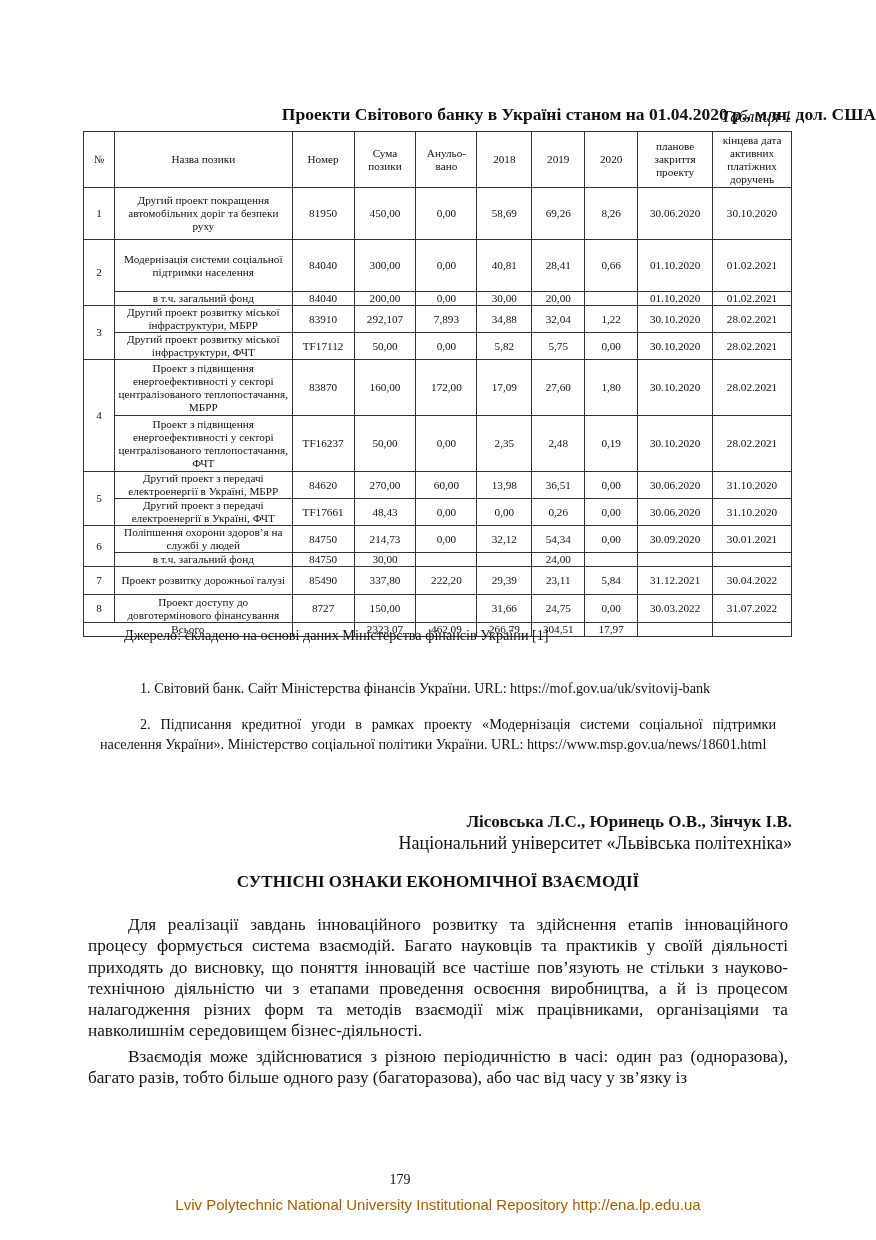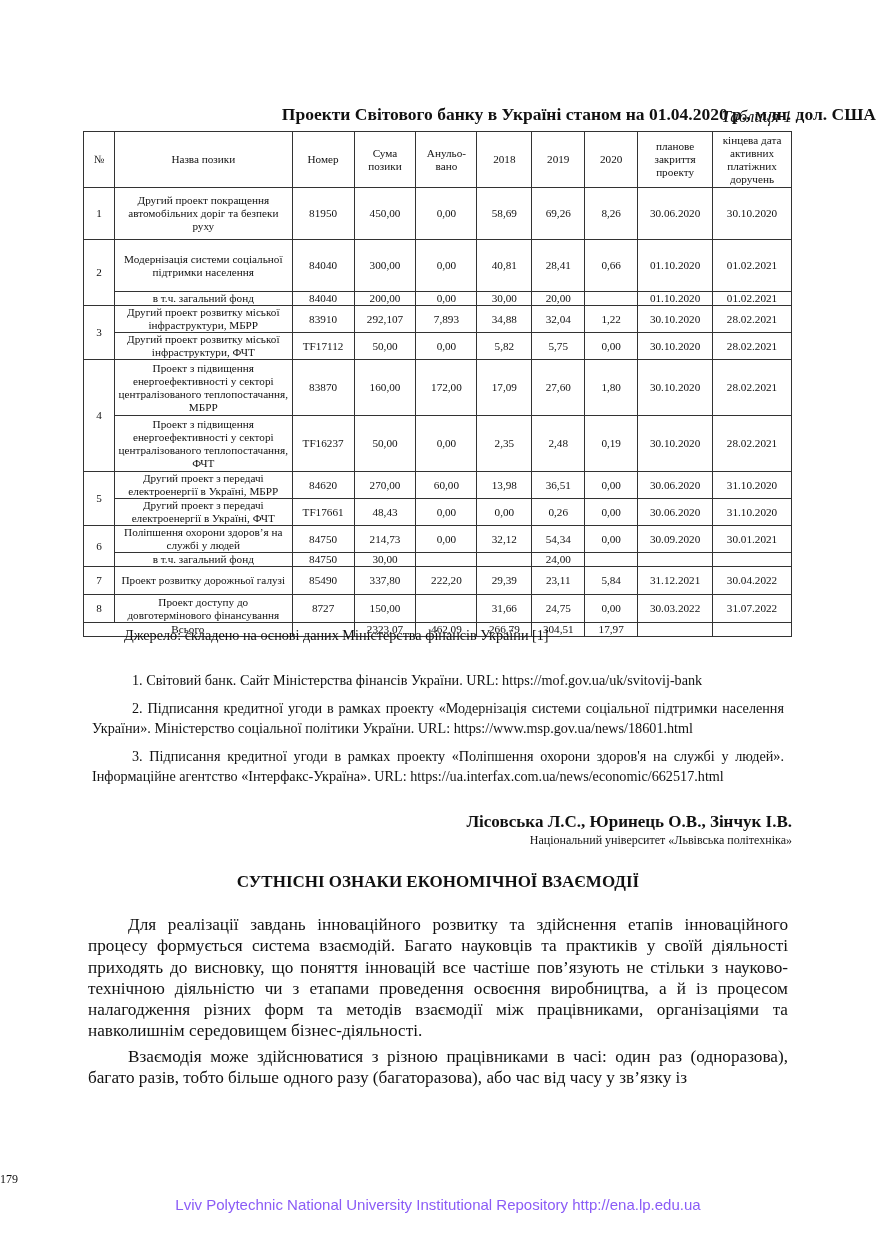--- a/index.html
+++ b/index.html
@@ -10,31 +10,31 @@
   .table-title { left: 0; width: 876px; top: 104px; text-align: right;
                  font-size: 17.5px; font-weight: bold; }
   table.data { position: absolute; left: 83px; top: 131px; width: 709px;
                border-collapse: collapse; font-size: 11.2px; line-height: 13px; }
   table.data td, table.data th { border: 1px solid #333; text-align: center;
                vertical-align: middle; padding: 0 2px; font-weight: normal; }
   table.data th { height: 55px; }
   .source { left: 124px; top: 627px; font-size: 14.2px; }
   .refs { left: 84px; width: 708px; top: 662px; font-size: 14.2px; line-height: 20px;
           text-align: justify; }
-  .refs p { margin: 8px; text-indent: 40px; }
+  .refs p { margin: 16px; text-indent: 40px; }
   .authors { right: 84px; top: 812px; font-size: 17px; font-weight: bold; }
-  .affil { right: 84px; top: 833px; font-size: 12px; }
+  .affil { right: 84px; top: 833px; font-size: 18px; }
   .article-title { left: 0; width: 876px; top: 872px; text-align: center;
                    font-size: 17px; font-weight: bold; }
   .body-text { left: 84px; width: 708px; top: 910px; font-size: 17.2px; line-height: 21.3px;
                text-align: justify; }
   .body-text p { margin: 4px; text-indent: 40px; }
-  .page-num { left: 0; width: 800px; top: 1172px; font-size: 12px; }
+  .page-num { left: 0; width: 800px; top: 1172px; text-align: center; font-size: 14px; }
   .footer { left: 0; width: 876px; top: 1196px; text-align: center;
-            font-family: "Liberation Sans", sans-serif; font-size: 15px; color: #8b5cf6; }
+            font-family: "Liberation Sans", sans-serif; font-size: 15px; color: #a16207; }
 </style>
 </head>
 <body>
 
 <div class="abs table-caption">Таблиця 1</div>
 <div class="abs table-title">Проекти Світового банку в Україні станом на 01.04.2020 р., млн. дол. США</div>
 
 <table class="data">
   <colgroup>
     <col style="width:31px">
@@ -226,26 +226,25 @@
         <td></td>
       </tr>
     </tbody>
 </table>
 
 <div class="abs source">Джерело: складено на основі даних Міністерства фінансів України [1]</div>
 
 <div class="abs refs">
   <p>1. Світовий банк. Сайт Міністерства фінансів України. URL: https://mof.gov.ua/uk/svitovij-bank</p>
   <p>2. Підписання кредитної угоди в рамках проекту «Модернізація системи соціальної підтримки населення України». Міністерство соціальної політики України. URL: https://www.msp.gov.ua/news/18601.html</p>
-  <p>3. Підписання кредитної угоди в рамках проекту «Поліпшення охорони здоров'я на службі у людей». Інформаційне агентство «Інтерфакс-Україна». URL: https://ua.interfax.com.ua/news/economic/662517.html</p>
 </div>
 
 <div class="abs authors">Лісовська Л.С., Юринець О.В., Зінчук І.В.</div>
 <div class="abs affil">Національний університет «Львівська політехніка»</div>
 <div class="abs article-title">СУТНІСНІ ОЗНАКИ ЕКОНОМІЧНОЇ ВЗАЄМОДІЇ</div>
 
 <div class="abs body-text">
   <p>Для реалізації завдань інноваційного розвитку та здійснення етапів інноваційного процесу формується система взаємодій. Багато науковців та практиків у своїй діяльності приходять до висновку, що поняття інновацій все частіше пов’язують не стільки з науково-технічною діяльністю чи з етапами  проведення освоєння виробництва, а й із процесом налагодження різних форм та методів взаємодії між працівниками, організаціями та навколишнім середовищем бізнес-діяльності.</p>
-  <p>Взаємодія може здійснюватися з різною працівниками в часі: один раз (одноразова), багато разів, тобто більше одного разу (багаторазова), або час від часу у зв’язку із</p>
+  <p>Взаємодія може здійснюватися з різною періодичністю в часі: один раз (одноразова), багато разів, тобто більше одного разу (багаторазова), або час від часу у зв’язку із</p>
 </div>
 
 <div class="abs page-num">179</div>
 <div class="abs footer">Lviv Polytechnic National University Institutional Repository http://ena.lp.edu.ua</div>
 
 </body></html>

